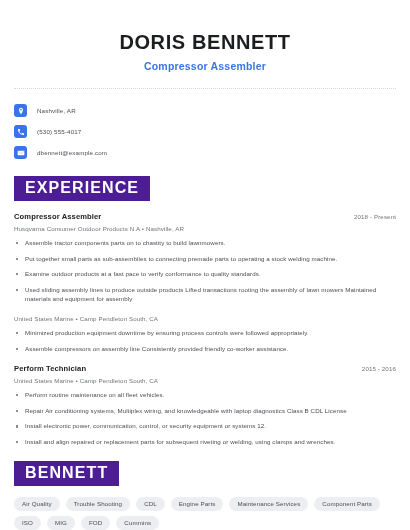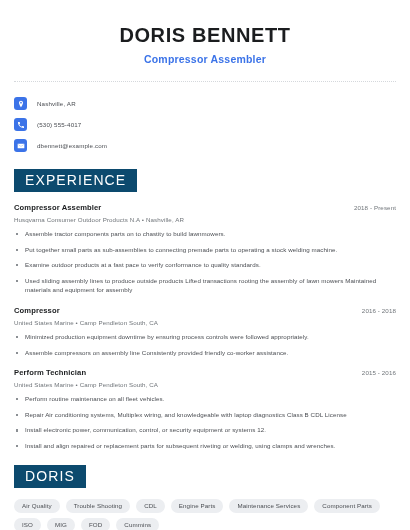--- a/index.html
+++ b/index.html
@@ -17,21 +17,21 @@
   .page {
     width: 410px;
     height: 530px;
     box-sizing: border-box;
     padding: 0 14px;
     position: relative;
   }
 
   
   .header {
-    padding-top: 24px;
+    padding-top: 31px;
     text-align: center;
   }
   .name {
     font-size: 20px;
     font-weight: bold;
     letter-spacing: 0.6px;
     color: #1b1d1f;
     line-height: 1.15;
   }
   .job-title {
@@ -73,24 +73,24 @@
   .contact-text {
     font-size: 6.2px;
     color: #4a4d52;
     letter-spacing: 0.15px;
   }
 
   
   .section { margin-top: 14px; }
   .sec-badge {
     display: inline-block;
-    background: #0c4a6e;
+    background: #4c1d95;
     color: #ffffff;
-    font-size: 14px;
-    font-weight: normal;
+    font-size: 16px;
+    font-weight: bold;
     letter-spacing: 1.1px;
     padding: 4px 11px 5px 11px;
     line-height: 1;
   }
 
   
   .jobs { margin-top: 11px; }
   .job { margin-bottom: 11px; }
   .job-head {
     display: flex;
@@ -211,24 +211,20 @@
         <div class="job-meta">Husqvarna Consumer Outdoor Products N.A • Nashville, AR</div>
         <ul class="bullets">
           <li>Assemble tractor components parts on to chastity to build lawnmowers.</li>
           <li>Put together small parts as sub-assemblies to connecting premade parts to operating a stock welding machine.</li>
           <li>Examine outdoor products at a fast pace to verify conformance to quality standards.</li>
           <li>Used sliding assembly lines to produce outside products Lifted transactions rooting the assembly of lawn mowers Maintained materials and equipment for assembly</li>
         </ul>
       </div>
 
       <div class="job">
-        <div class="job-head">
-          <span class="job-role">Compressor</span>
-          <span class="job-dates">2016 - 2018</span>
-        </div>
         <div class="job-meta">United States Marine • Camp Pendleton South, CA</div>
         <ul class="bullets">
           <li>Minimized production equipment downtime by ensuring process controls were followed appropriately.</li>
           <li>Assemble compressors on assembly line Consistently provided friendly co-worker assistance.</li>
         </ul>
       </div>
 
       <div class="job">
         <div class="job-head">
           <span class="job-role">Perform Technician</span>
@@ -240,21 +236,21 @@
           <li>Repair Air conditioning systems, Multiplex wiring, and knowledgeable with laptop diagnostics Class B CDL License</li>
           <li>Install electronic power, communication, control, or security equipment or systems 12.</li>
           <li>Install and align repaired or replacement parts for subsequent riveting or welding, using clamps and wrenches.</li>
         </ul>
       </div>
 
     </div>
   </div>
 
   <div class="section">
-    <span class="sec-badge">DORIS</span>
+    <span class="sec-badge">BENNETT</span>
     <div class="skills-wrap">
       <span class="chip">Air Quality</span>
       <span class="chip">Trouble Shooting</span>
       <span class="chip">CDL</span>
       <span class="chip">Engine Parts</span>
       <span class="chip">Maintenance Services</span>
       <span class="chip">Component Parts</span>
       <span class="chip">ISO</span>
       <span class="chip">MIG</span>
       <span class="chip">FOD</span>

